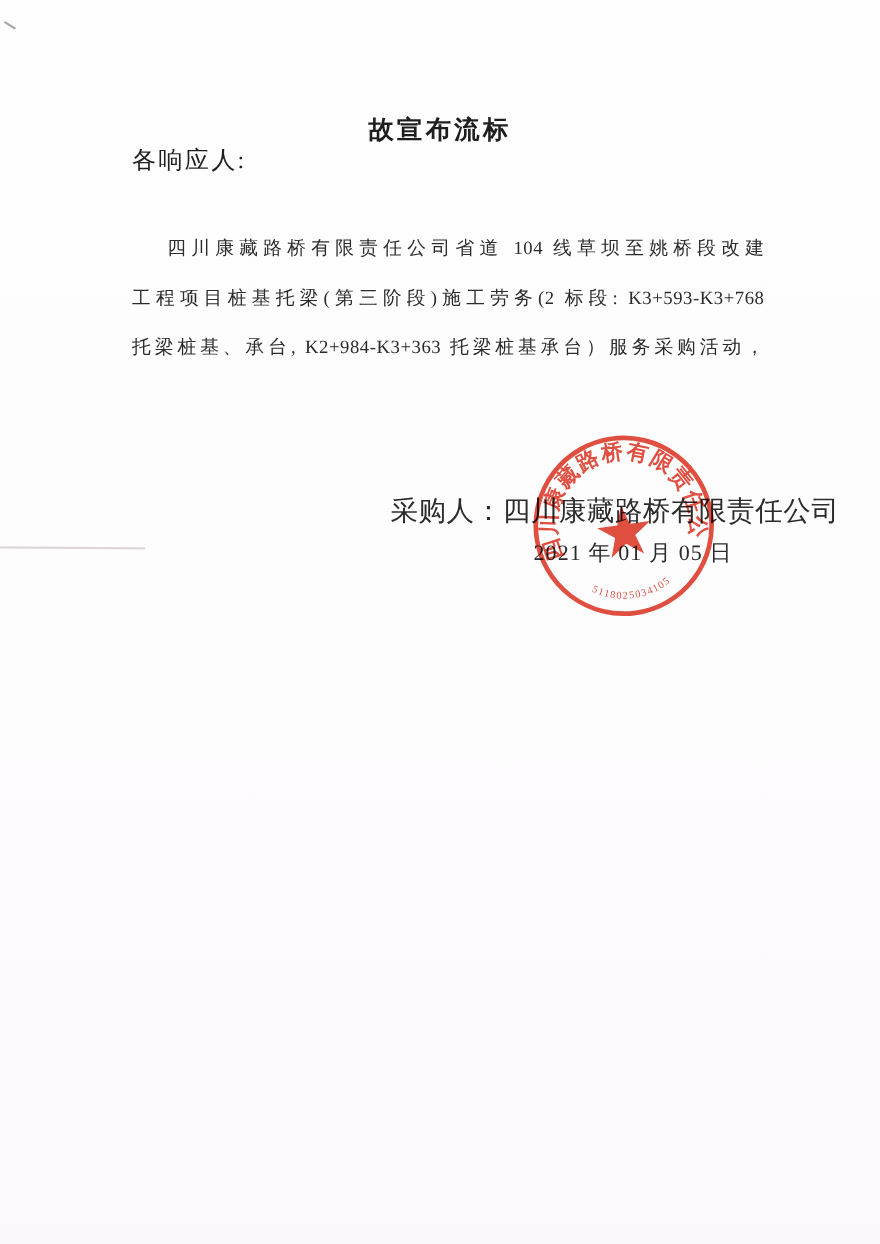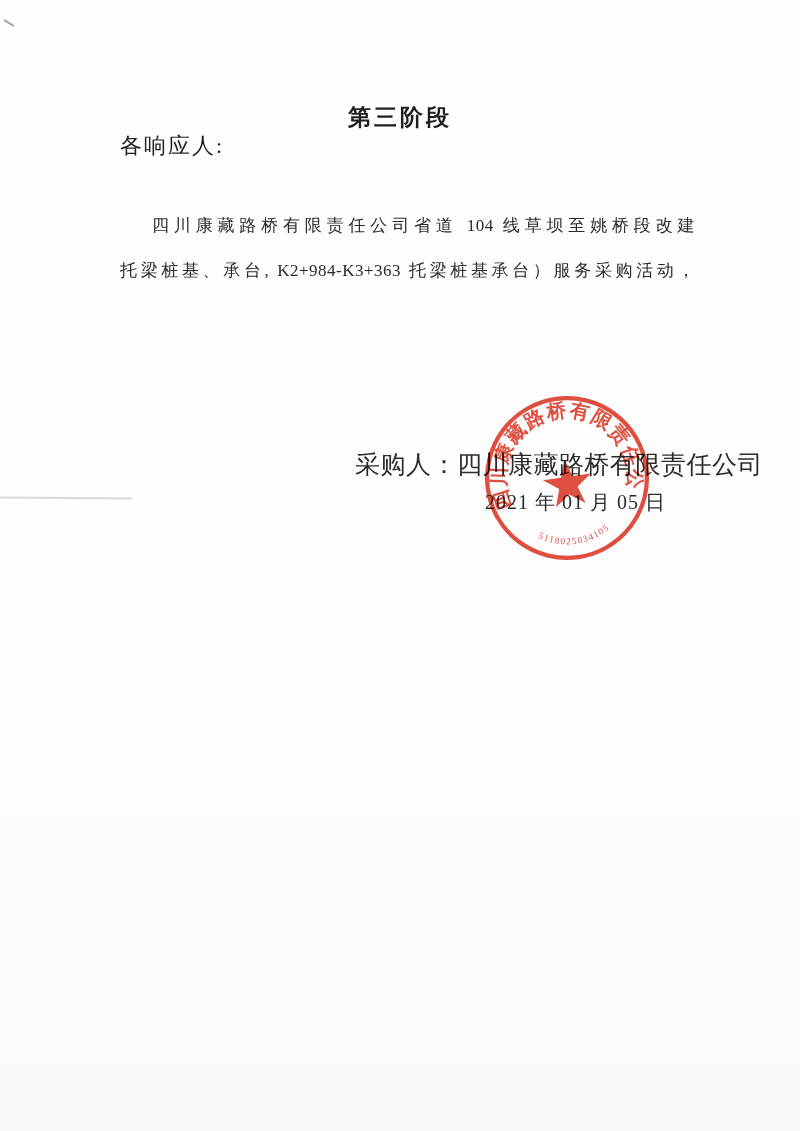--- a/index.html
+++ b/index.html
@@ -56,26 +56,27 @@
   }
 </style>
 </head>
 <body>
 
 <div class="page">
 
   <div class="artifact-corner"></div>
   <div class="artifact-foldline"></div>
 
-  <div class="title">第三阶段</div>
+  <div class="title">故宣布流标</div>
 
   <div class="salutation">各响应人:</div>
 
   <div class="body-text">
     <div class="body-line first">四川康藏路桥有限责任公司省道 104 线草坝至姚桥段改建</div>
+    <div class="body-line">工程项目桩基托梁(第三阶段)施工劳务(2 标段: K3+593-K3+768</div>
     <div class="body-line">托梁桩基、承台, K2+984-K3+363 托梁桩基承台）服务采购活动，</div>
   </div>
 
   <div class="signature">采购人：四川康藏路桥有限责任公司</div>
 
   <div class="date">2021 年 01 月 05 日</div>
 
   <svg class="stamp" viewBox="0 0 200 200" xmlns="http://www.w3.org/2000/svg">
     <defs>
       <path id="companyArc" d="M 32.3 124.6 A 72 72 0 1 1 167.7 124.6" fill="none"></path>

